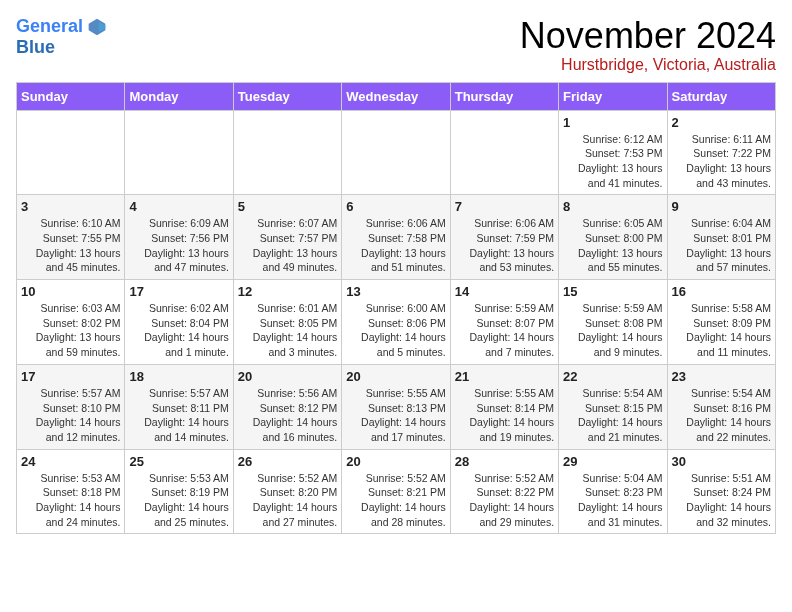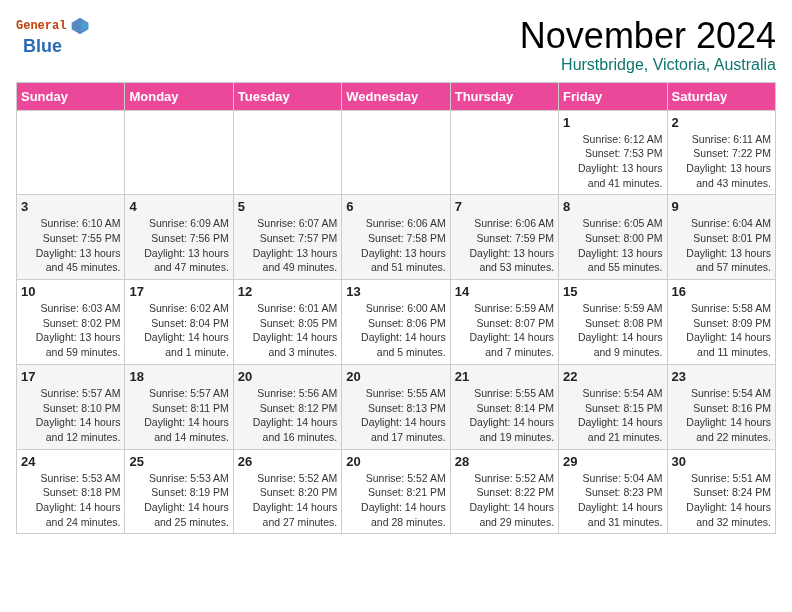--- a/index.html
+++ b/index.html
@@ -20,55 +20,53 @@
       display: flex;
       flex-direction: column;
       align-items: flex-start;
     }
     .logo-text {
       display: flex;
       align-items: center;
       gap: 2px;
     }
     .logo-general {
-      font-size: 12px;
+      font-size: 18px;
       font-weight: bold;
-      color: #c2410c;
-      font-family: Liberation Mono, monospace;
+      color: #3b82f6;
     }
     .logo-blue {
       font-size: 18px;
       font-weight: bold;
       color: #2a6db5;
-      margin-left: 7px;
     }
     .logo-icon {
       width: 20px;
       height: 20px;
       margin-left: 2px;
     }
     .title-section {
       text-align: right;
     }
     .month-title {
       font-size: 36px;
       font-weight: normal;
       color: #000000;
       line-height: 1.1;
     }
     .subtitle {
       font-size: 16px;
-      color: #0f766e;
+      color: #b91c1c;
     }
     .calendar {
       width: 100%;
       border-collapse: collapse;
     }
     .calendar th {
-      background-color: #ec4899;
+      background-color: #8b5cf6;
       color: #fff;
       font-size: 13px;
       font-weight: bold;
       padding: 6px 4px;
       text-align: left;
       border: 1px solid #ccc;
     }
     .calendar td {
       vertical-align: top;
       border: 1px solid #ccc;

